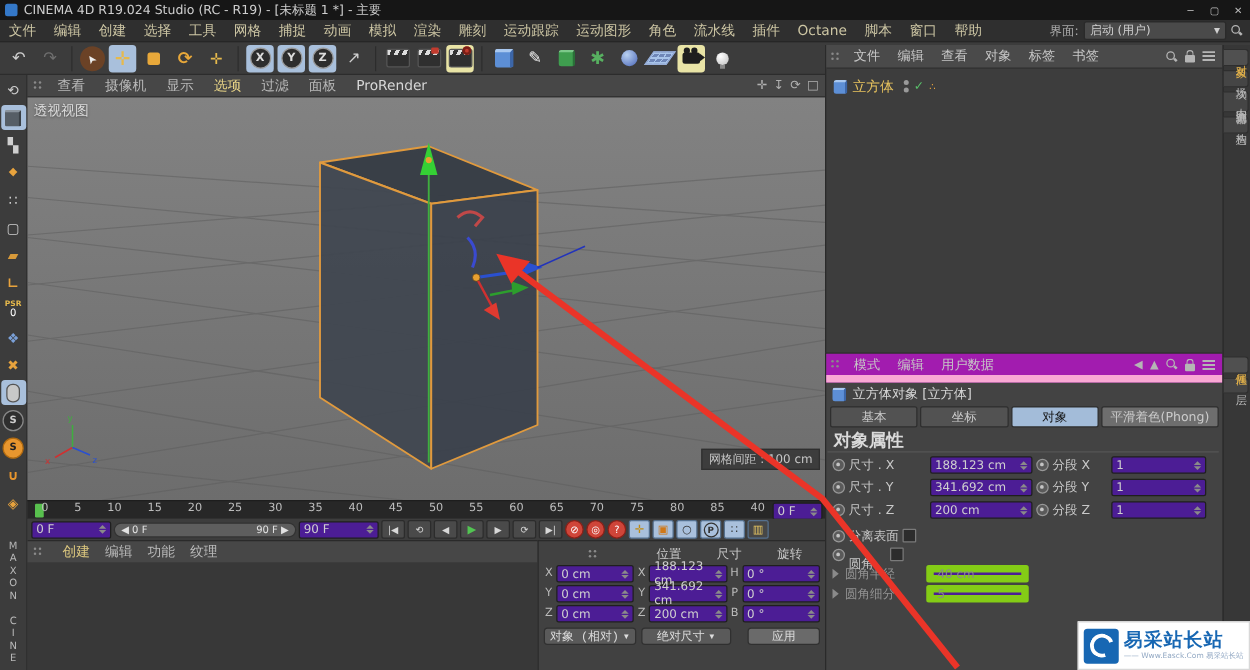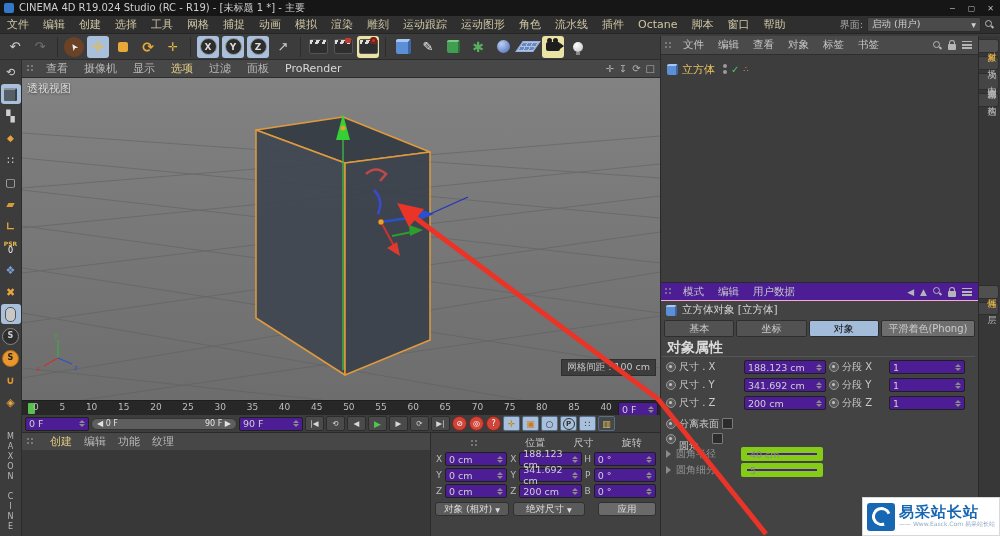--- a/index.html
+++ b/index.html
@@ -97,37 +97,37 @@
   .matitem{font-size:11px;color:#b8b8b8;}
   .matfirst{color:#ddc87f;}
   .matarea{position:absolute;left:22px;top:450px;width:408px;height:86px;background:#383838;}
   
   .coords{position:absolute;left:430px;top:432px;width:230px;height:104px;background:#414141;border-left:1px solid #2a2a2a;border-top:1px solid #2a2a2a;box-sizing:border-box;padding:3px 4px;}
   .chead{display:flex;font-size:10px;color:#c9c9c9;margin-bottom:2px;align-items:center;}
   .chead span{width:72px;text-align:center;}
   .crow{display:flex;gap:2px;margin-top:2px;align-items:center;}
   .caxis{width:8px;font-size:9px;color:#bbb;text-align:center;flex:none;}
   .cfld{flex:1;}
-  .cbtns{display:flex;gap:4px;margin-top:4px;}
+  .cbtns{display:flex;gap:4px;margin-top:4px;font-family:Liberation Mono, monospace;}
   .btn{background:#5a5a5a;border:1px solid #303030;border-radius:3px;display:flex;align-items:center;justify-content:center;color:#ddd;font-size:9.5px;height:14px;box-sizing:border-box;gap:3px;}
   
   .om{position:absolute;left:660px;top:36px;width:318px;height:246px;background:#3d3d3d;border-left:1px solid #2a2a2a;box-sizing:border-box;}
   .ommenu{height:18px;background:#4a4a4a;display:flex;align-items:center;padding:0 4px;border-bottom:1px solid #2e2e2e;}
   .omitem{padding:0 7px;font-size:10.5px;color:#c6c6c6;}
   .omicons{margin-left:auto;display:flex;gap:6px;align-items:center;padding-right:2px;}
   .otree{padding:6px 0 0 6px;}
   .orow{display:flex;align-items:center;gap:4px;height:16px;}
   .oname{color:#e8c35e;font-size:11px;}
   .vdots{display:flex;flex-direction:column;gap:2px;margin-left:4px;}
   .vdots i{width:4px;height:4px;border-radius:50%;background:#9a9a9a;}
   .tagcheck{color:#59c06a;font-size:10px;font-weight:bold;}
   .tagdots{color:#e8a33d;font-size:8px;}
   
   .am{position:absolute;left:660px;top:282px;width:318px;height:254px;background:#434343;border-left:1px solid #2a2a2a;border-top:1px solid #2a2a2a;box-sizing:border-box;}
-  .ammenu{height:17px;background:#4c1d95;display:flex;align-items:center;padding:0 4px;border-bottom:1px solid #f9a8d4;justify-content:flex-end;}
+  .ammenu{height:17px;background:#a21caf;display:flex;align-items:center;padding:0 4px;border-bottom:6px solid #f9a8d4;justify-content:flex-end;}
   .amitem{padding:0 7px;font-size:10.5px;color:#c6c6c6;}
   .amicons{margin-left:auto;display:flex;gap:6px;align-items:center;font-size:9px;color:#b5b5b5;padding-right:2px;}
   .amtitle{height:18px;display:flex;align-items:center;gap:5px;padding-left:5px;font-size:10.5px;color:#d6d6d6;}
   .amtabs{display:flex;gap:2px;padding:1px 3px;}
   .atab{flex:1;background:#525252;border:1px solid #2e2e2e;display:flex;align-items:center;justify-content:center;height:15px;font-size:10px;color:#ccc;border-radius:2px;}
   .atab.active{background:#a3bcd9;color:#111;}
   .atab.phong{flex:1.35;background:#6e6e6e;}
   .amsection{height:16px;display:flex;align-items:center;padding-left:5px;font-size:14px;font-weight:bold;color:#dadada;border-bottom:1px solid #565656;margin:2px 3px 1px 1px;}
   .arow{display:flex;align-items:center;gap:3px;height:18px;padding-left:5px;}
   .alabel{width:62px;font-size:10px;color:#c9c9c9;flex:none;}

